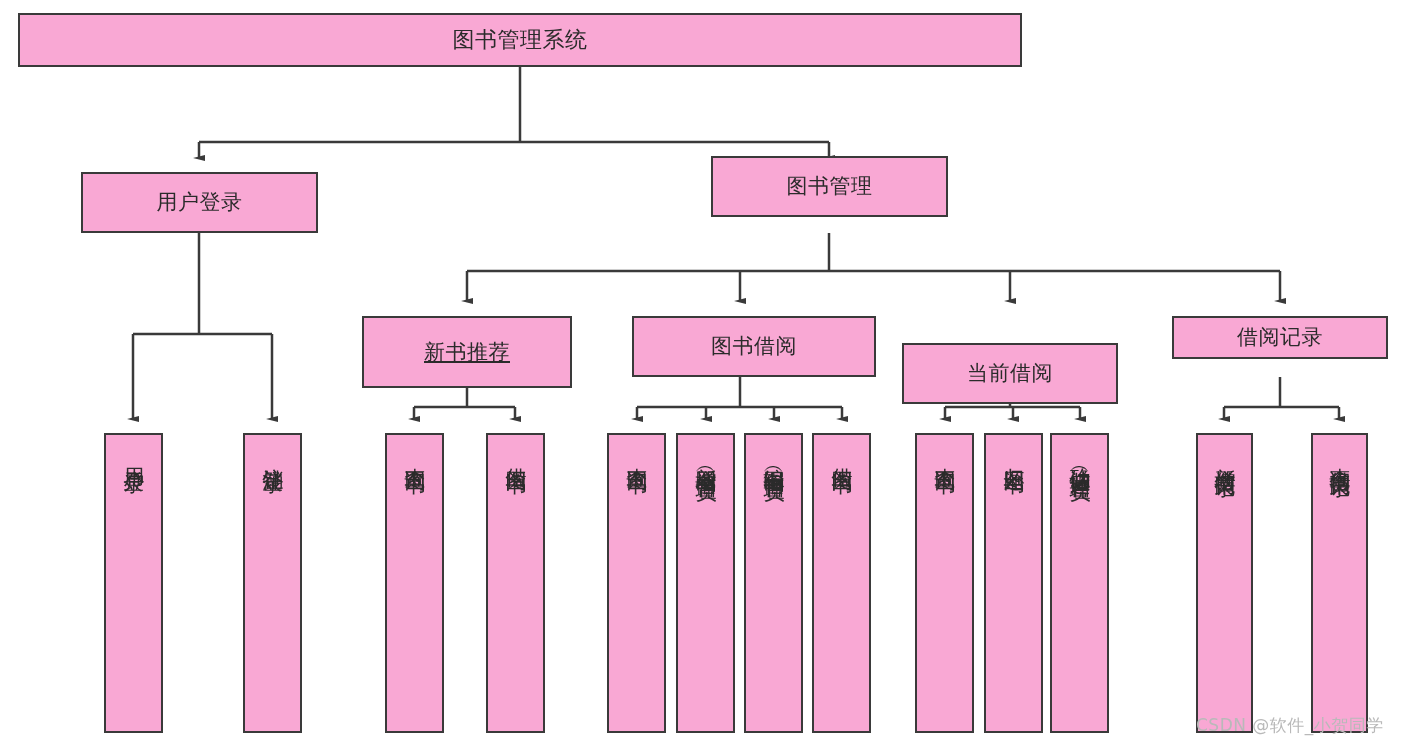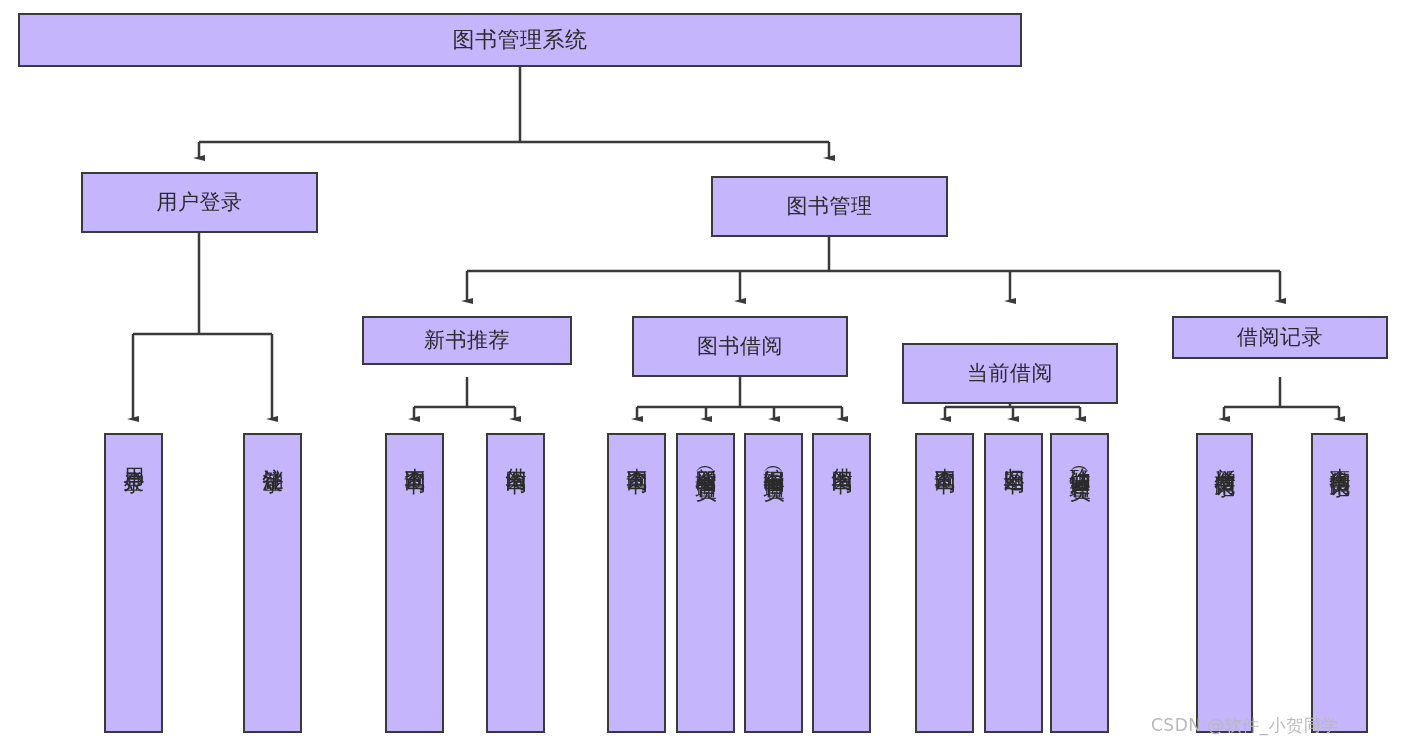--- a/index.html
+++ b/index.html
@@ -22,21 +22,21 @@
     position: absolute;
     left: 0;
     top: 0;
     width: 1405px;
     height: 747px;
     pointer-events: none;
   }
   .node {
     position: absolute;
     box-sizing: border-box;
-    background: #c4b5fd;
+    background: #f9a8d4;
     border: 2px solid #3a3a3a;
     display: flex;
     align-items: center;
     justify-content: center;
     color: #2b2b2b;
   }
   .node .label {
     text-align: center;
     line-height: 1.18;
     letter-spacing: 0.5px;
@@ -123,28 +123,28 @@
     </g>
   </svg>
 
   <div class="node horiz root" style="left:18px; top:13px; width:1004px; height:54px;">
     <span class="label">图书管理系统</span>
   </div>
 
   <div class="node horiz" style="left:81px; top:172px; width:237px; height:61px;">
     <span class="label">用户登录</span>
   </div>
-  <div class="node horiz" style="left:711px; top:176px; width:237px; height:61px;">
+  <div class="node horiz" style="left:711px; top:156px; width:237px; height:61px;">
     <span class="label">图书管理</span>
   </div>
 
-  <div class="node horiz" style="left:362px; top:316px; width:210px; height:49px;">
+  <div class="node horiz" style="left:362px; top:316px; width:210px; height:72px;text-decoration:underline;">
     <span class="label">新书推荐</span>
   </div>
-  <div class="node horiz" style="left:632px; top:316px; width:216px; height:61px;">
+  <div class="node horiz" style="left:632px; top:316px; width:244px; height:61px;">
     <span class="label">图书借阅</span>
   </div>
   <div class="node horiz" style="left:902px; top:316px; width:216px; height:61px;margin-top:27px;">
     <span class="label">当前借阅</span>
   </div>
   <div class="node horiz" style="left:1172px; top:316px; width:216px; height:43px;">
     <span class="label">借阅记录</span>
   </div>
 
   <div class="node vert" style="left:104px; top:433px; width:59px; height:300px;">
@@ -184,15 +184,15 @@
     <span class="label">确认归还（管理员）</span>
   </div>
 
   <div class="node vert" style="left:1196px; top:433px; width:57px; height:300px;">
     <span class="label">新增借阅记录</span>
   </div>
   <div class="node vert" style="left:1311px; top:433px; width:57px; height:300px;">
     <span class="label">查询借阅记录</span>
   </div>
 
-  <div class="watermark" style="left:1136px; top:714px;padding-left:15px;">CSDN @软件_小贺同学</div>
+  <div class="watermark" style="left:1196px; top:714px;">CSDN @软件_小贺同学</div>
 
 </div>
 
 </body></html>

